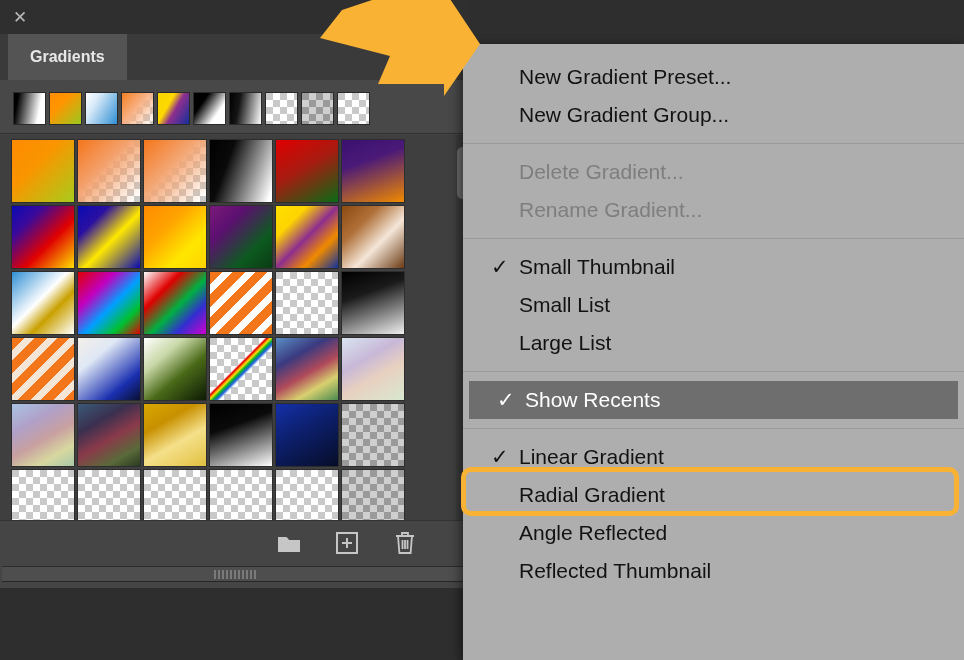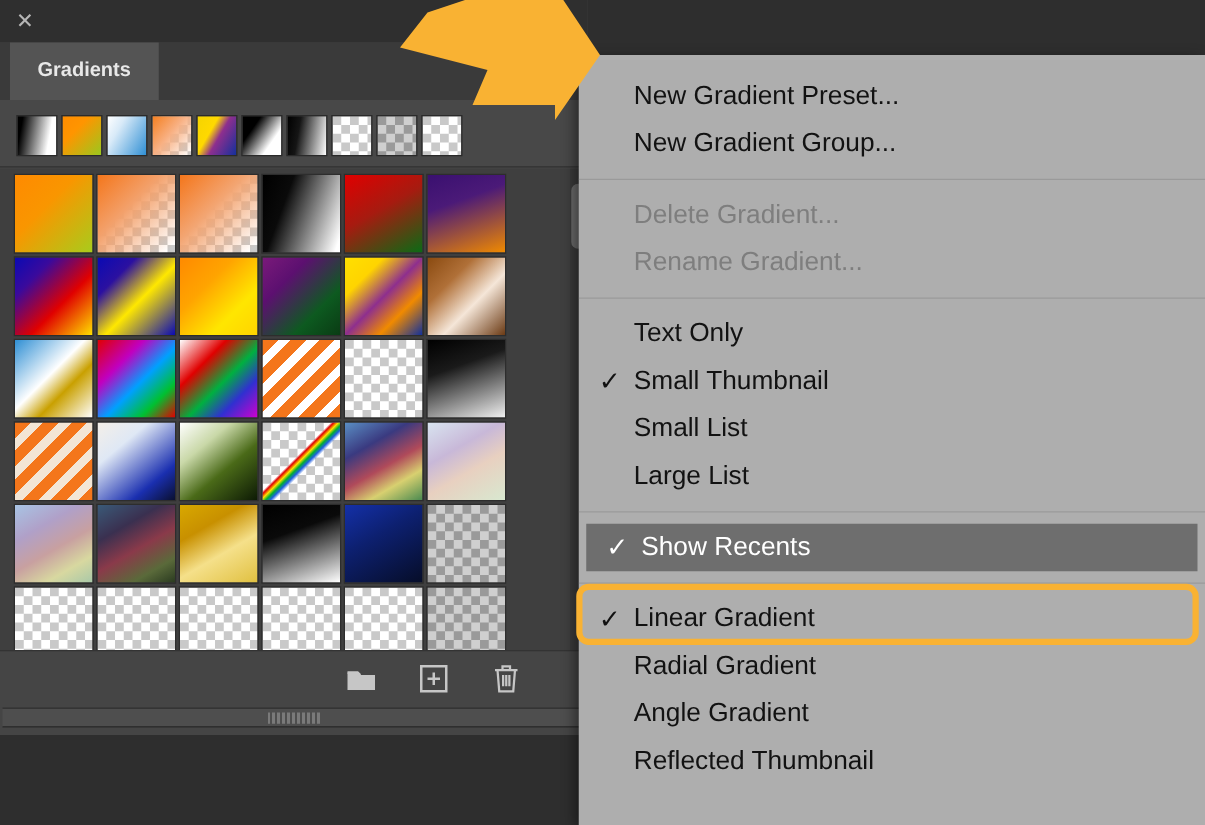--- a/index.html
+++ b/index.html
@@ -130,21 +130,21 @@
     width: 501px; height: 616px;
     background: #aeaeae;
     box-shadow: -3px 2px 10px rgba(0,0,0,0.45);
     font-size: 21px;
     color: #121212;
     overflow: hidden;
   }
   .ctx-item {
     position: relative; height: 38px;
     display: flex; align-items: center;
-    padding-left: 16px;
+    padding-left: 28px;
   }
   .ctx-check {
     width: 28px; flex: 0 0 28px;
     font-size: 21px; line-height: 1;
     font-family: "DejaVu Sans", sans-serif;
   }
   .ctx-label { white-space: nowrap; }
   .ctx-item.disabled .ctx-label { color: #7e7e7e; }
   .ctx-sep { height: 1px; background: #9a9a9a; margin: 9px 0; }
   .ctx-item.highlight {
@@ -300,24 +300,20 @@
       <div class="ctx-item disabled">
         <span class="ctx-check"></span>
         <span class="ctx-label">Delete Gradient...</span>
       </div>
       <div class="ctx-item disabled">
         <span class="ctx-check"></span>
         <span class="ctx-label">Rename Gradient...</span>
       </div>
       <div class="ctx-sep"></div>
       <div class="ctx-item">
-        <span class="ctx-check"></span>
-        <span class="ctx-label">Text Only</span>
-      </div>
-      <div class="ctx-item">
         <span class="ctx-check">✓</span>
         <span class="ctx-label">Small Thumbnail</span>
       </div>
       <div class="ctx-item">
         <span class="ctx-check"></span>
         <span class="ctx-label">Small List</span>
       </div>
       <div class="ctx-item">
         <span class="ctx-check"></span>
         <span class="ctx-label">Large List</span>
@@ -331,21 +327,21 @@
       <div class="ctx-item">
         <span class="ctx-check">✓</span>
         <span class="ctx-label">Linear Gradient</span>
       </div>
       <div class="ctx-item">
         <span class="ctx-check"></span>
         <span class="ctx-label">Radial Gradient</span>
       </div>
       <div class="ctx-item">
         <span class="ctx-check"></span>
-        <span class="ctx-label">Angle Gradient</span>
+        <span class="ctx-label">Angle Reflected</span>
       </div>
       <div class="ctx-item">
         <span class="ctx-check"></span>
         <span class="ctx-label">Reflected Thumbnail</span>
       </div>
     </div>
 
   <div class="hl-ring"></div>
 
   <div class="arrow-anno">

